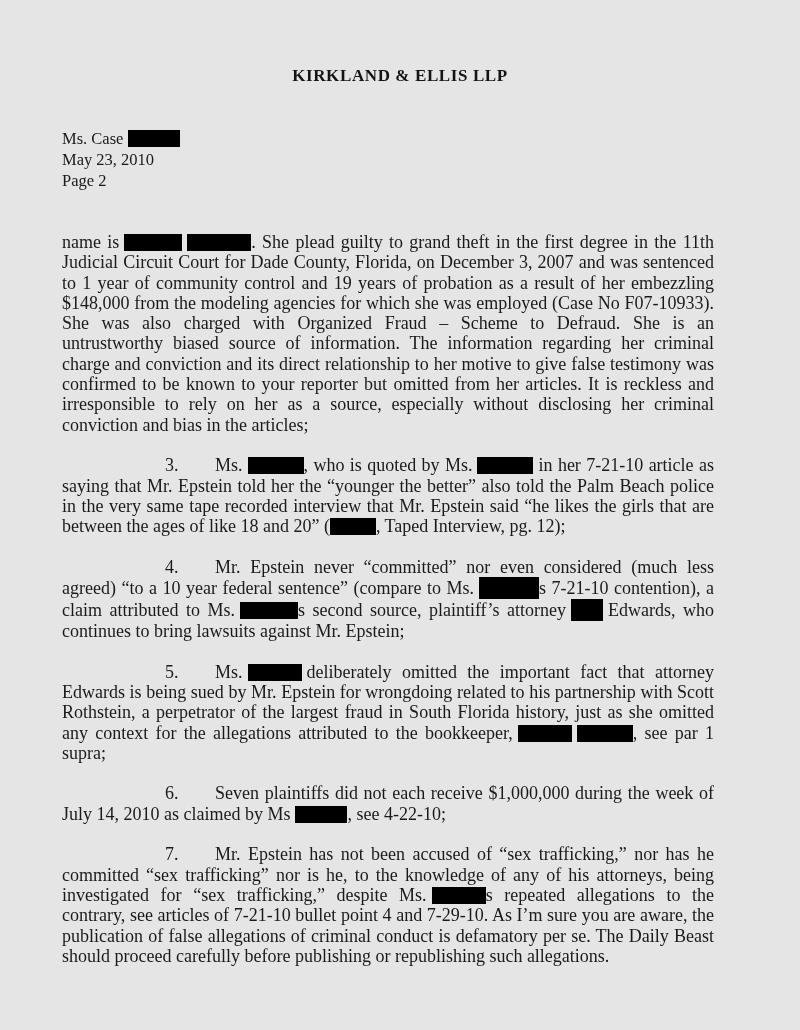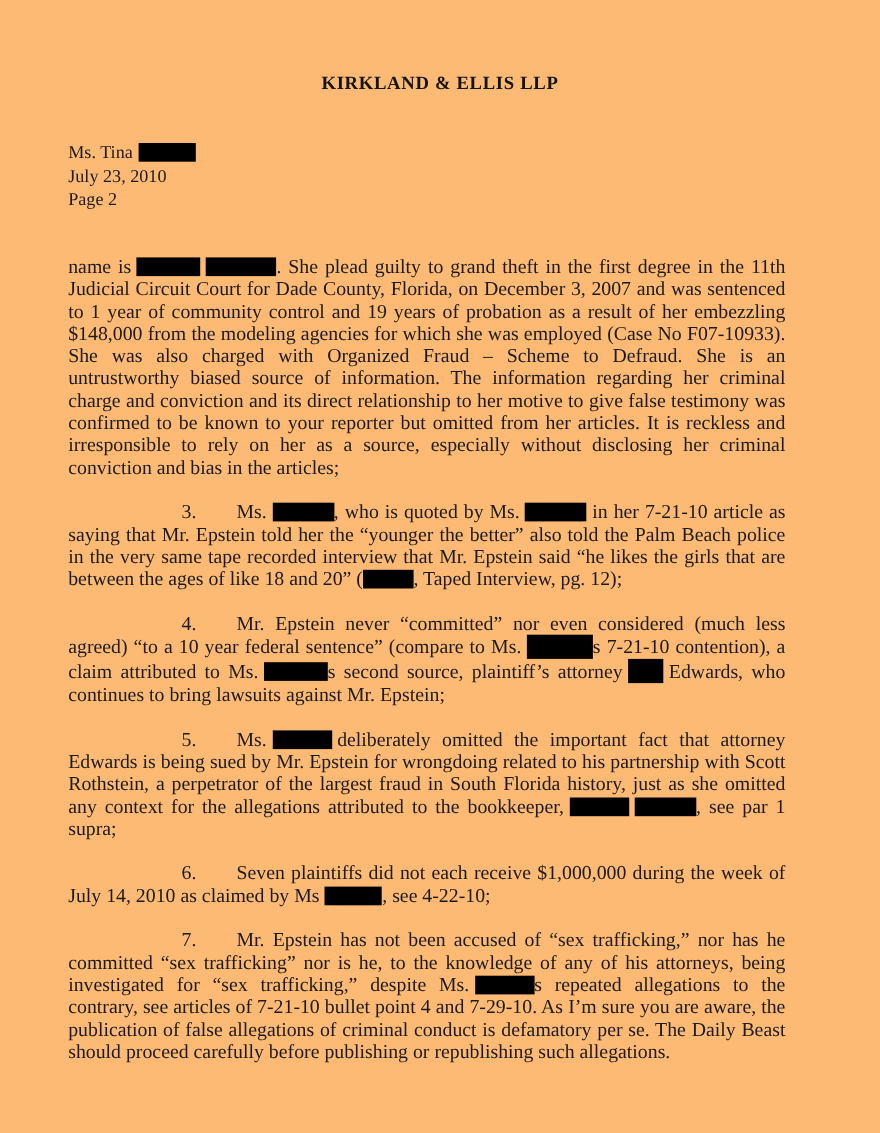--- a/index.html
+++ b/index.html
@@ -4,21 +4,21 @@
 <style>
   html, body {
     margin: 0;
     padding: 0;
     background: #ffffff;
   }
   .page {
     position: relative;
     width: 800px;
     height: 1030px;
-    background: #fdba74;
+    background: #e5e5e5;
     font-family: "Liberation Serif", "DejaVu Serif", serif;
     color: #1a1a1a;
     overflow: hidden;
   }
 
   
   .letterhead {
     position: absolute;
     top: 66px;
     left: 0;
@@ -87,23 +87,23 @@
 </style>
 </head>
 <body>
 
 <div class="page">
 
   <div class="letterhead">KIRKLAND &amp; ELLIS LLP</div>
 
   <div class="addressee">
     <div class="line">
-      <span>Ms. Tina</span><span class="sp"></span><span class="redact h" style="width:52px"></span>
+      <span>Ms. Case</span><span class="sp"></span><span class="redact h" style="width:52px"></span>
     </div>
-    <div class="line">July 23, 2010</div>
+    <div class="line">May 23, 2010</div>
     <div class="line">Page 2</div>
   </div>
 
   <div class="body">
 
     <p class="para"><span>name is</span><span class="sp"></span><span class="redact h" style="width:58px"></span><span class="sp"></span><span class="redact h" style="width:64px"></span><span>.  She plead guilty to grand theft in the first degree in the 11th Judicial Circuit Court for Dade County, Florida, on December 3, 2007 and was sentenced to 1 year of community control and 19 years of probation as a result of her embezzling $148,000 from the modeling agencies for which she was employed (Case No F07-10933).  She was also charged with Organized Fraud – Scheme to Defraud.  She is an untrustworthy biased source of information.  The information regarding her criminal charge and conviction and its direct relationship to her motive to give false testimony was confirmed to be known to your reporter but omitted from her articles.  It is reckless and irresponsible to rely on her as a source, especially without disclosing her criminal conviction and bias in the articles;</span></p>
 
 
     <p class="para"><span class="numlead"><span class="num">3.</span></span><span>Ms.</span><span class="sp"></span><span class="redact h" style="width:56px"></span><span>, who is quoted by Ms.</span><span class="sp"></span><span class="redact h" style="width:56px"></span><span class="sp"></span><span>in her 7-21-10 article as saying that Mr. Epstein told her the “younger the better” also told the Palm Beach police in the very same tape recorded interview that Mr. Epstein said “he likes the girls that are between the ages of like 18 and 20” (</span><span class="redact h" style="width:46px"></span><span>, Taped Interview, pg. 12);</span></p>
 

